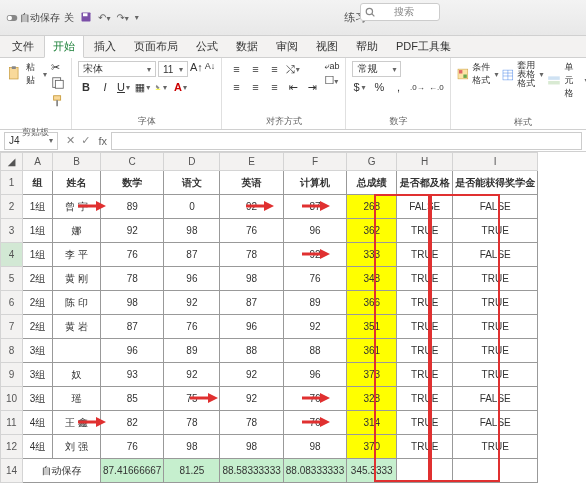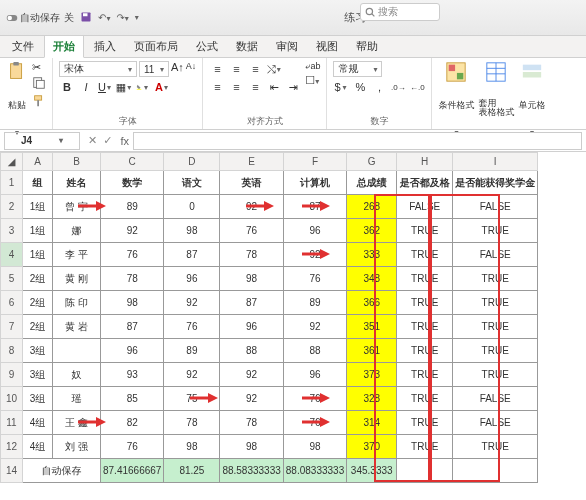--- a/index.html
+++ b/index.html
@@ -2,36 +2,36 @@
 <html><head>
 <meta charset="utf-8">
 <style>
 * { margin: 0; padding: 0; box-sizing: border-box; font-family: "Microsoft YaHei", "Segoe UI", sans-serif; }
 body { background: #fff; font-size: 11px; color: #333; width: 586px; height: 500px; overflow: hidden; position: relative; }
 .titlebar { height: 36px; background: linear-gradient(#f3f3f3,#e8e8e8); display: flex; align-items: center; padding: 0 6px; border-bottom: 1px solid #d0d0d0; }
 .titlebar .qat { display: flex; gap: 6px; align-items: center; font-size: 10px; color: #444; }
 .qat-item { display: inline-flex; align-items: center; gap: 2px; }
 .qat svg { width: 12px; height: 12px; }
 .titlebar .title { flex: 1; text-align: center; font-size: 11px; color: #555; }
-.searchbar { position: absolute; left: 360px; top: 3px; width: 80px; height: 18px; background: #fff; border: 1px solid #ccc; border-radius: 3px; display: flex; align-items: center; padding: 0 4px; gap: 3px; font-size: 10px; color: #888; }
+.searchbar { position: absolute; left: 360px; top: 3px; width: 80px; height: 18px; background: #fff; border: 1px solid #ccc; border-radius: 3px; display: flex; align-items: center; padding: 0 4px; gap: 19px; font-size: 10px; color: #888; }
 .tabs { height: 22px; display: flex; align-items: end; padding: 0 4px; background: #f3f2f1; gap: 2px; border-bottom: 1px solid #d0d0d0; }
 .tab { padding: 3px 8px; font-size: 11px; color: #333; cursor: pointer; }
-.tab.active { background: #fff; border: 1px solid #d0d0d0; border-bottom: 1px solid #fff; margin-bottom: -1px; color: #1a7f37; font-weight: bold; }
+.tab.active { background: #fff; border: 1px solid #d0d0d0; border-bottom: 1px solid #fff; margin-bottom: -1px; color: #1a7f37; }
 .ribbon { height: 72px; background: #fff; border-bottom: 1px solid #d0d0d0; display: flex; }
 .group { border-right: 1px solid #e0e0e0; padding: 3px 6px 1px; display: flex; flex-direction: column; justify-content: space-between; }
 .group-label { font-size: 9px; color: #666; text-align: center; margin-top: 16px; }
 .group-body { display: flex; gap: 4px; align-items: flex-start; }
-.big-btn { display: flex; flex-direction: column; align-items: center; font-size: 9px; color: #333; gap: 16px; }
+.big-btn { display: flex; flex-direction: row; align-items: center; font-size: 9px; color: #333; gap: 3px; }
 .big-btn svg { width: 22px; height: 22px; }
 .small-col { display: flex; flex-direction: column; gap: 2px; }
 .small-col button, .small-col .drop { display: inline-flex; align-items: center; height: 16px; font-size: 10px; border: 1px solid #ccc; background: #fff; padding: 0 4px; gap: 3px; text-align: center; }
 .icon-row { display: flex; gap: 3px; }
 .icon-row span { width: 16px; height: 16px; display: inline-flex; align-items: center; justify-content: center; border: 1px solid transparent; }
 .namebox-row { height: 22px; display: flex; align-items: center; border-bottom: 1px solid #d0d0d0; background: #fff; }
-.namebox { width: 76px; height: 18px; border: 1px solid #ccc; margin: 0 4px; font-size: 10px; padding: 0 16px; display: flex; align-items: center; font-weight: bold; }
+.namebox { width: 54px; height: 18px; border: 1px solid #ccc; margin: 0 4px; font-size: 10px; padding: 0 4px; display: flex; align-items: center; }
 .fx-icons { display: flex; gap: 6px; padding: 0 4px; color: #888; font-size: 11px; }
 .fx-label { font-size: 11px; color: #666; padding: 0 4px; }
 .formula-bar { flex: 1; height: 18px; border: 1px solid #ccc; margin-right: 4px; background: #fff; }
 .sheet { position: relative; overflow: auto; height: calc(500px - 24px - 22px - 72px - 22px); }
 table { border-collapse: collapse; table-layout: fixed; }
 th.colhdr, td.rowhdr { background: #f3f2f1; border: 1px solid #d4d4d4; font-weight: normal; font-size: 10px; color: #555; text-align: center; }
 th.colhdr { height: 18px; }
 td.rowhdr { width: 22px; }
 td.cell { border: 1px solid #999; height: 24px; font-size: 10px; text-align: center; padding: 0 2px; white-space: nowrap; overflow: hidden; }
 td.cell.hdr { font-weight: bold; background: #fff; }
@@ -77,20 +77,21 @@
 <div class="tabs" id="tabs">
     <div class="tab">文件</div>
     <div class="tab active">开始</div>
     <div class="tab">插入</div>
     <div class="tab">页面布局</div>
     <div class="tab">公式</div>
     <div class="tab">数据</div>
     <div class="tab">审阅</div>
     <div class="tab">视图</div>
     <div class="tab">帮助</div>
+    <div class="tab">PDF工具集</div>
   </div>
 
 <div class="ribbon">
   <div class="group">
     <div class="group-body">
       <div class="big-btn">
         <svg viewBox="0 0 24 24">
             <rect x="5" y="3" width="12" height="16" fill="#f9d99a" stroke="#c79a3a"></rect>
             <rect x="8" y="1" width="6" height="4" fill="#888" rx="1"></rect>
           </svg>

